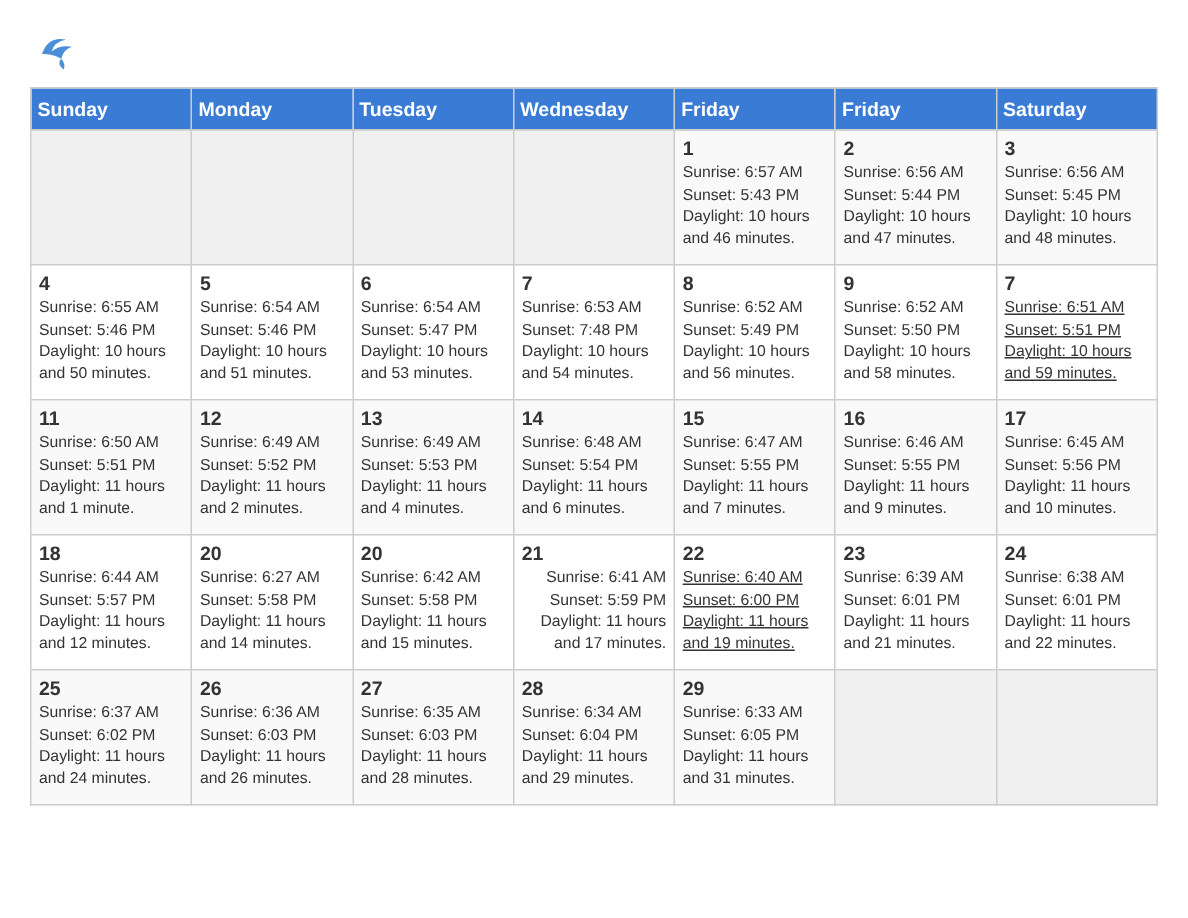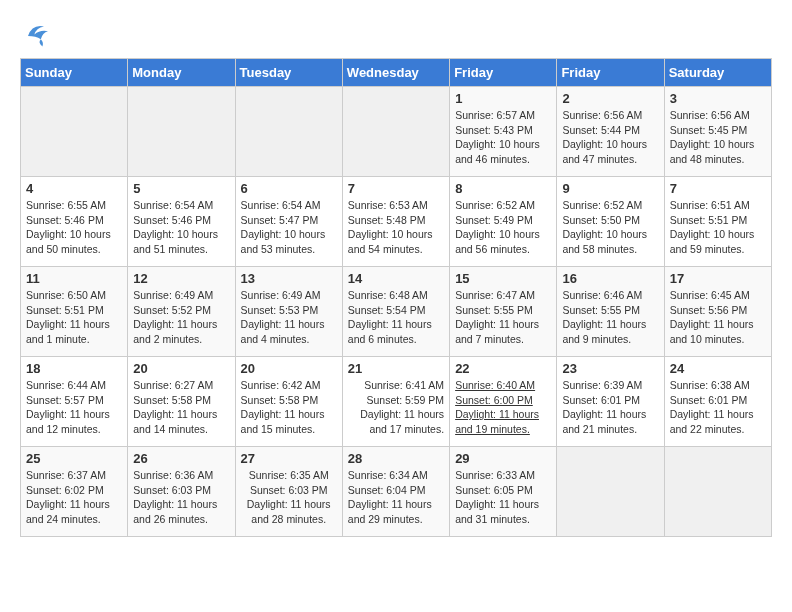--- a/index.html
+++ b/index.html
@@ -162,41 +162,41 @@
         <td>
           <span class="day-num">6</span>
           <div class="day-info" style="white-space: pre-line;">Sunrise: 6:54 AM
 Sunset: 5:47 PM
 Daylight: 10 hours
 and 53 minutes.</div>
         </td>
         <td>
           <span class="day-num">7</span>
           <div class="day-info" style="white-space: pre-line;">Sunrise: 6:53 AM
-Sunset: 5:48 PM
+Sunset: 7:48 PM
 Daylight: 10 hours
 and 54 minutes.</div>
         </td>
         <td>
           <span class="day-num">8</span>
           <div class="day-info" style="white-space: pre-line;">Sunrise: 6:52 AM
 Sunset: 5:49 PM
 Daylight: 10 hours
 and 56 minutes.</div>
         </td>
         <td>
           <span class="day-num">9</span>
           <div class="day-info" style="white-space: pre-line;">Sunrise: 6:52 AM
 Sunset: 5:50 PM
 Daylight: 10 hours
 and 58 minutes.</div>
         </td>
         <td>
           <span class="day-num">7</span>
-          <div class="day-info" style="white-space: pre-line;">Sunrise: 6:51 AM
+          <div class="day-info" style="white-space: pre-line; text-decoration: underline;">Sunrise: 6:51 AM
 Sunset: 5:51 PM
 Daylight: 10 hours
 and 59 minutes.</div>
         </td>
       </tr>
       <tr>
         <td>
           <span class="day-num">11</span>
           <div class="day-info" style="white-space: pre-line;">Sunrise: 6:50 AM
 Sunset: 5:51 PM
@@ -307,21 +307,21 @@
         </td>
         <td>
           <span class="day-num">26</span>
           <div class="day-info" style="white-space: pre-line;">Sunrise: 6:36 AM
 Sunset: 6:03 PM
 Daylight: 11 hours
 and 26 minutes.</div>
         </td>
         <td>
           <span class="day-num">27</span>
-          <div class="day-info" style="white-space: pre-line; text-align: center;">Sunrise: 6:35 AM
+          <div class="day-info" style="white-space: pre-line;">Sunrise: 6:35 AM
 Sunset: 6:03 PM
 Daylight: 11 hours
 and 28 minutes.</div>
         </td>
         <td>
           <span class="day-num">28</span>
           <div class="day-info" style="white-space: pre-line;">Sunrise: 6:34 AM
 Sunset: 6:04 PM
 Daylight: 11 hours
 and 29 minutes.</div>

